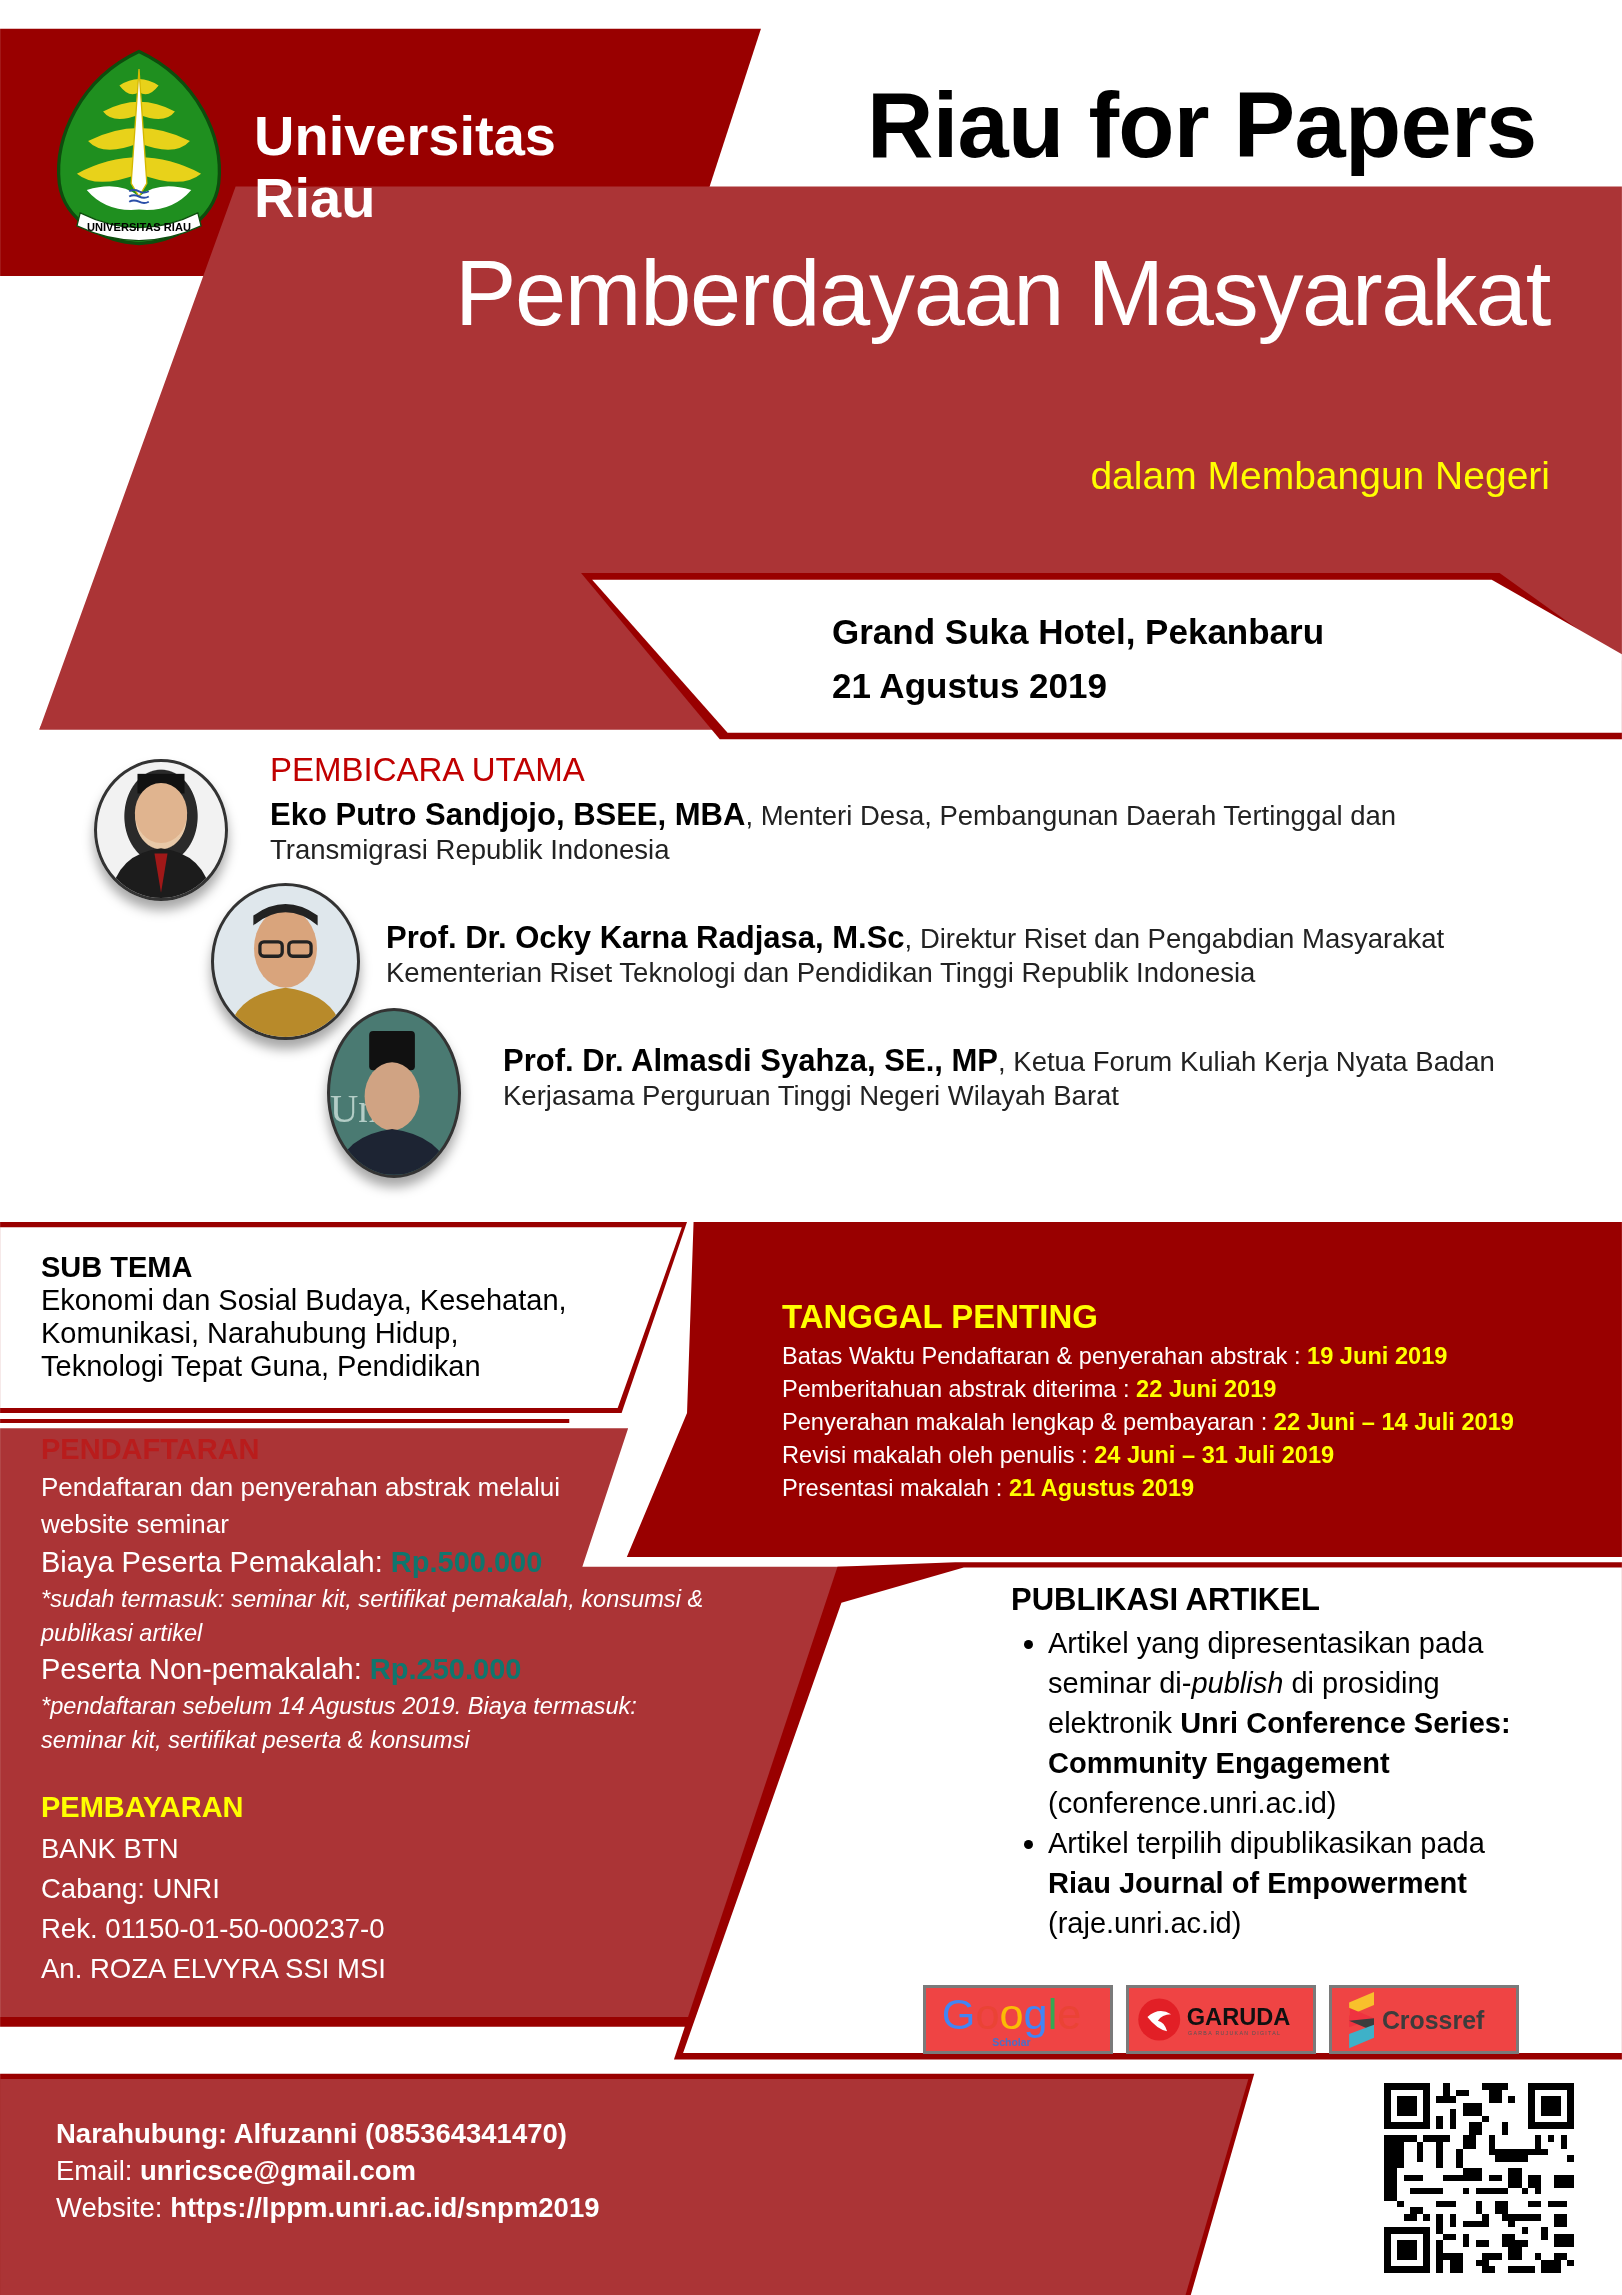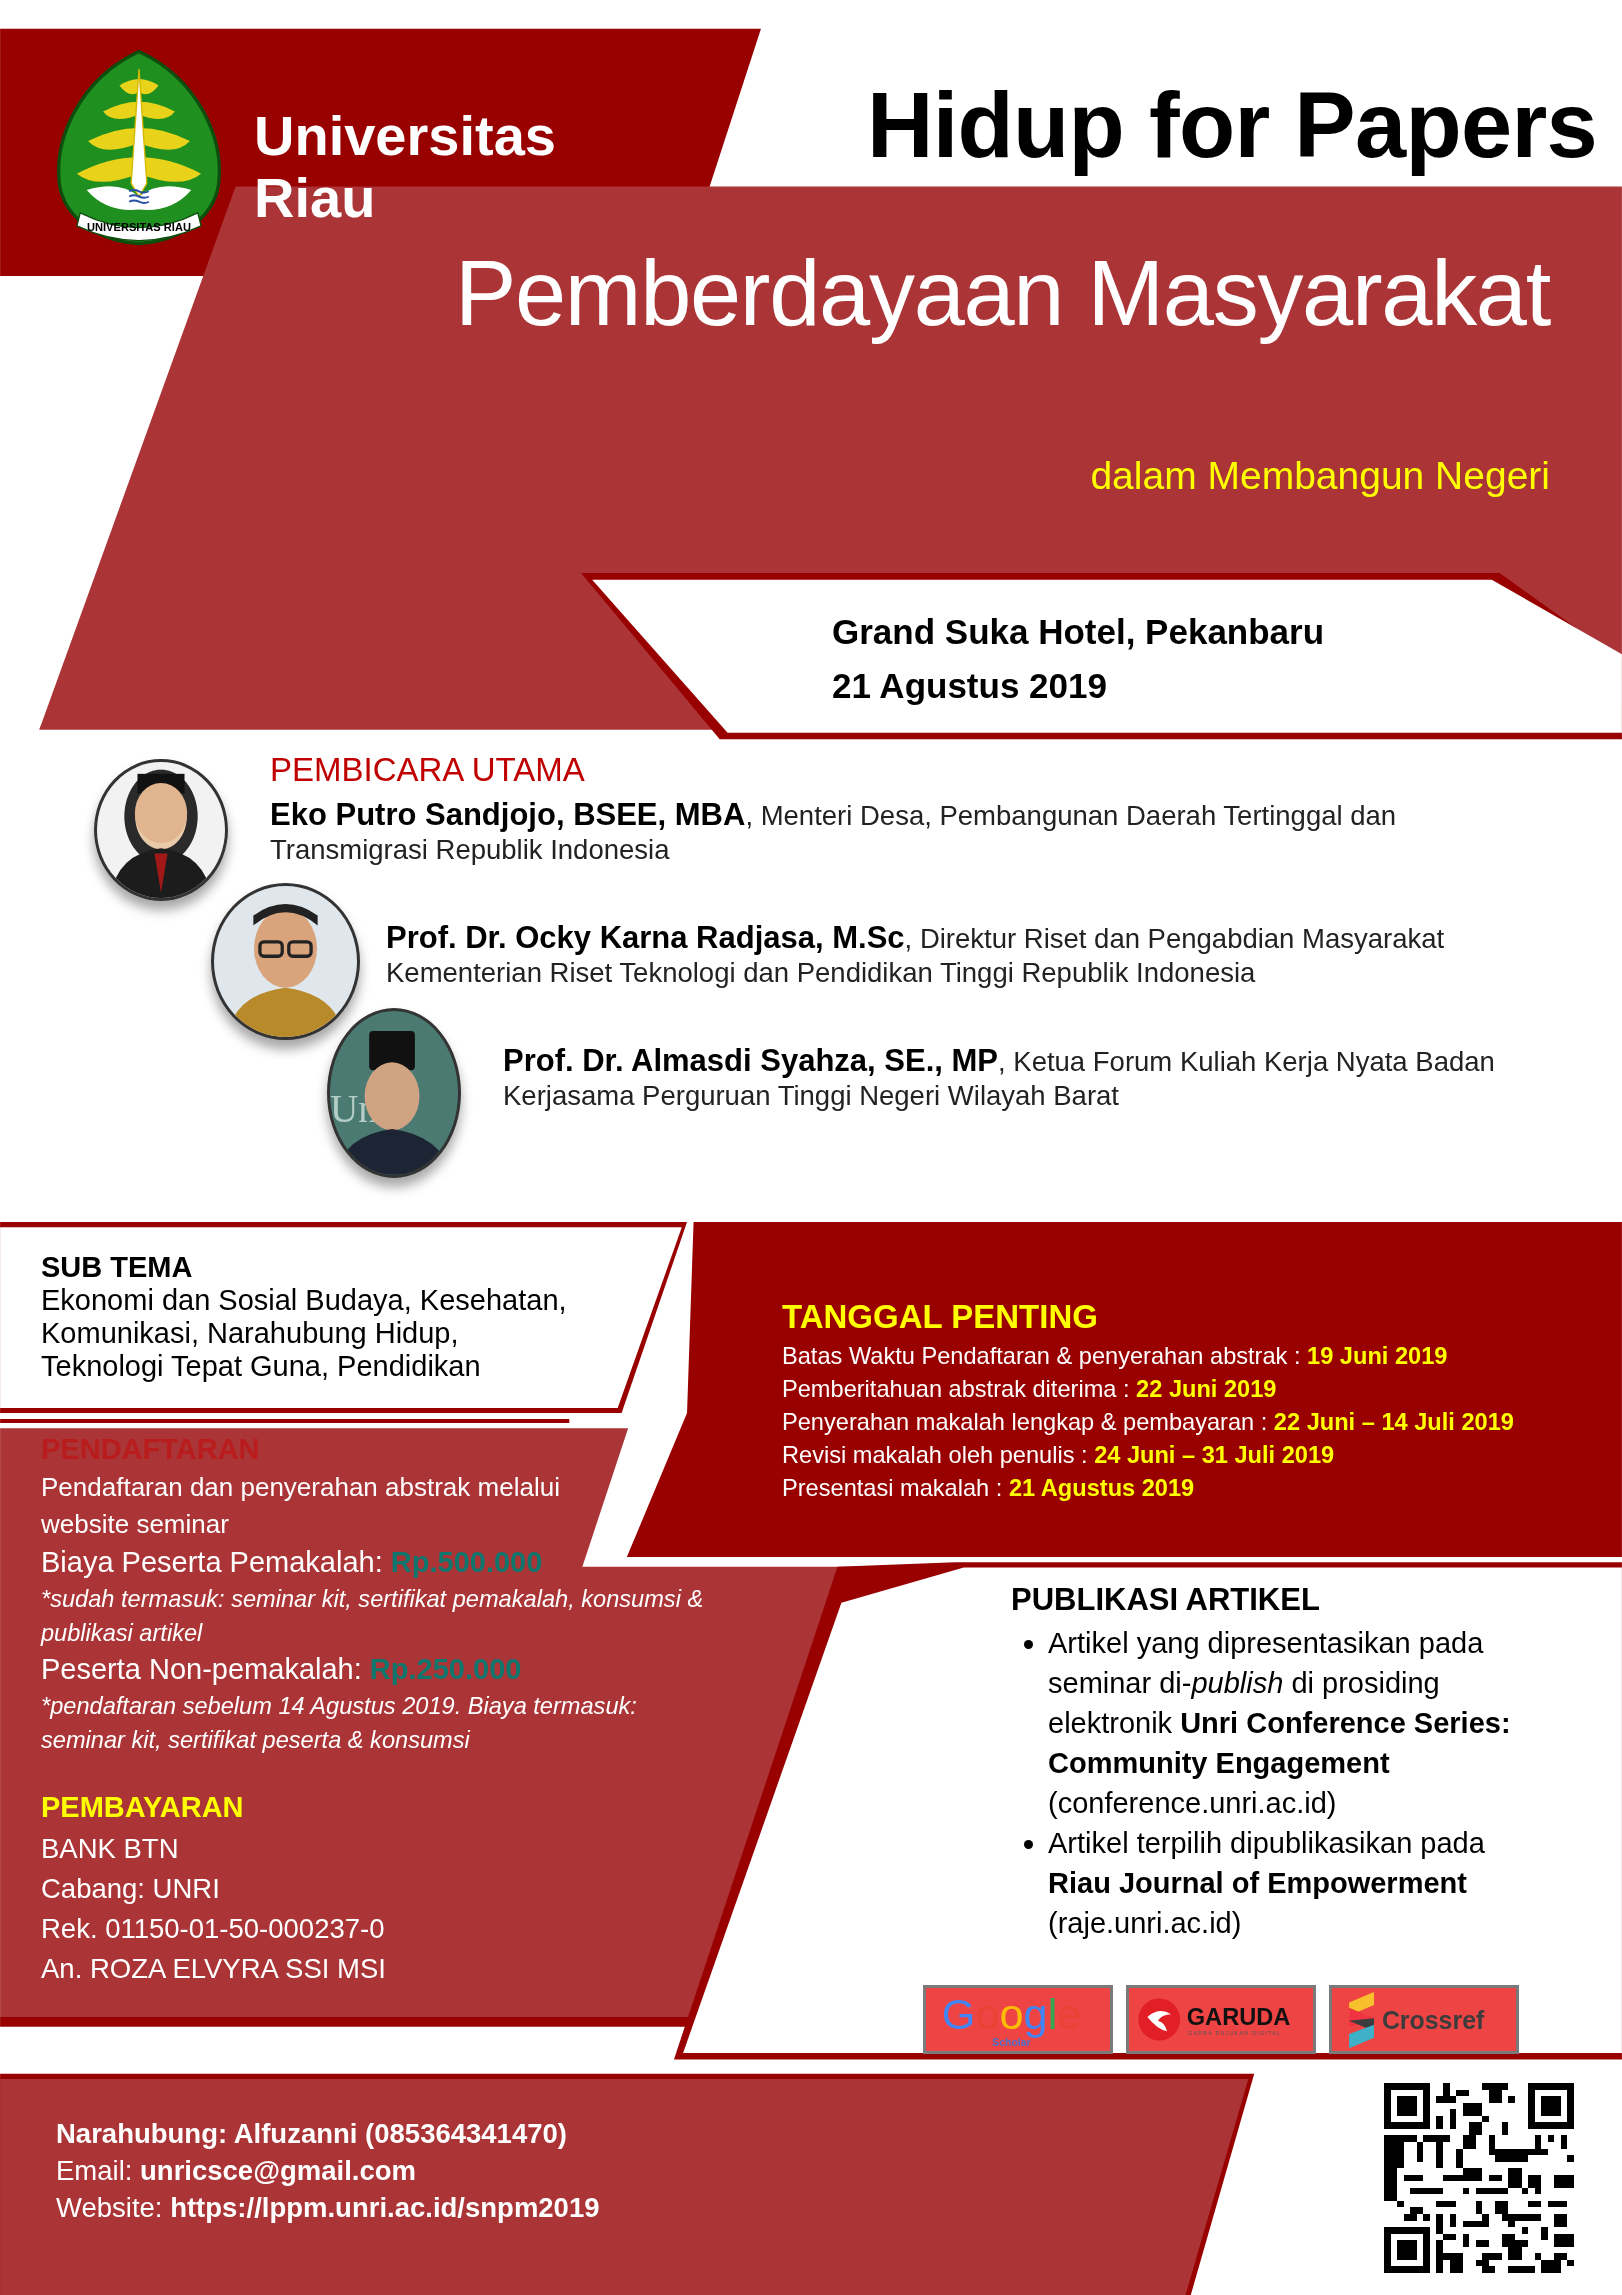--- a/index.html
+++ b/index.html
@@ -104,21 +104,21 @@
         <path d="M135,238 q7,-4 15,0 t15,0"></path>
     </g>
     <path d="M60,255 Q150,300 240,255 L245,275 Q150,320 55,275Z" fill="#ffffff" stroke="#0d4d0d" stroke-width="2"></path>
     <text x="150" y="283" font-size="17" text-anchor="middle" fill="#000" font-family="Liberation Sans, sans-serif" font-weight="bold">UNIVERSITAS RIAU</text>
   </svg>
 </div>
 <div class="abs uni-name">
   <div>Universitas</div>
   <div>Riau</div>
 </div>
-<div class="abs cfp">Hidup for Papers</div>
+<div class="abs cfp">Riau for Papers</div>
 
 <div class="abs title">
   <div>Pemberdayaan Masyarakat</div>
 </div>
 <div class="abs subtitle">
   <div>dalam Membangun Negeri</div>
 </div>
 <div class="abs venue">
   <div>Grand Suka Hotel, Pekanbaru</div>
   <div>21 Agustus 2019</div>

